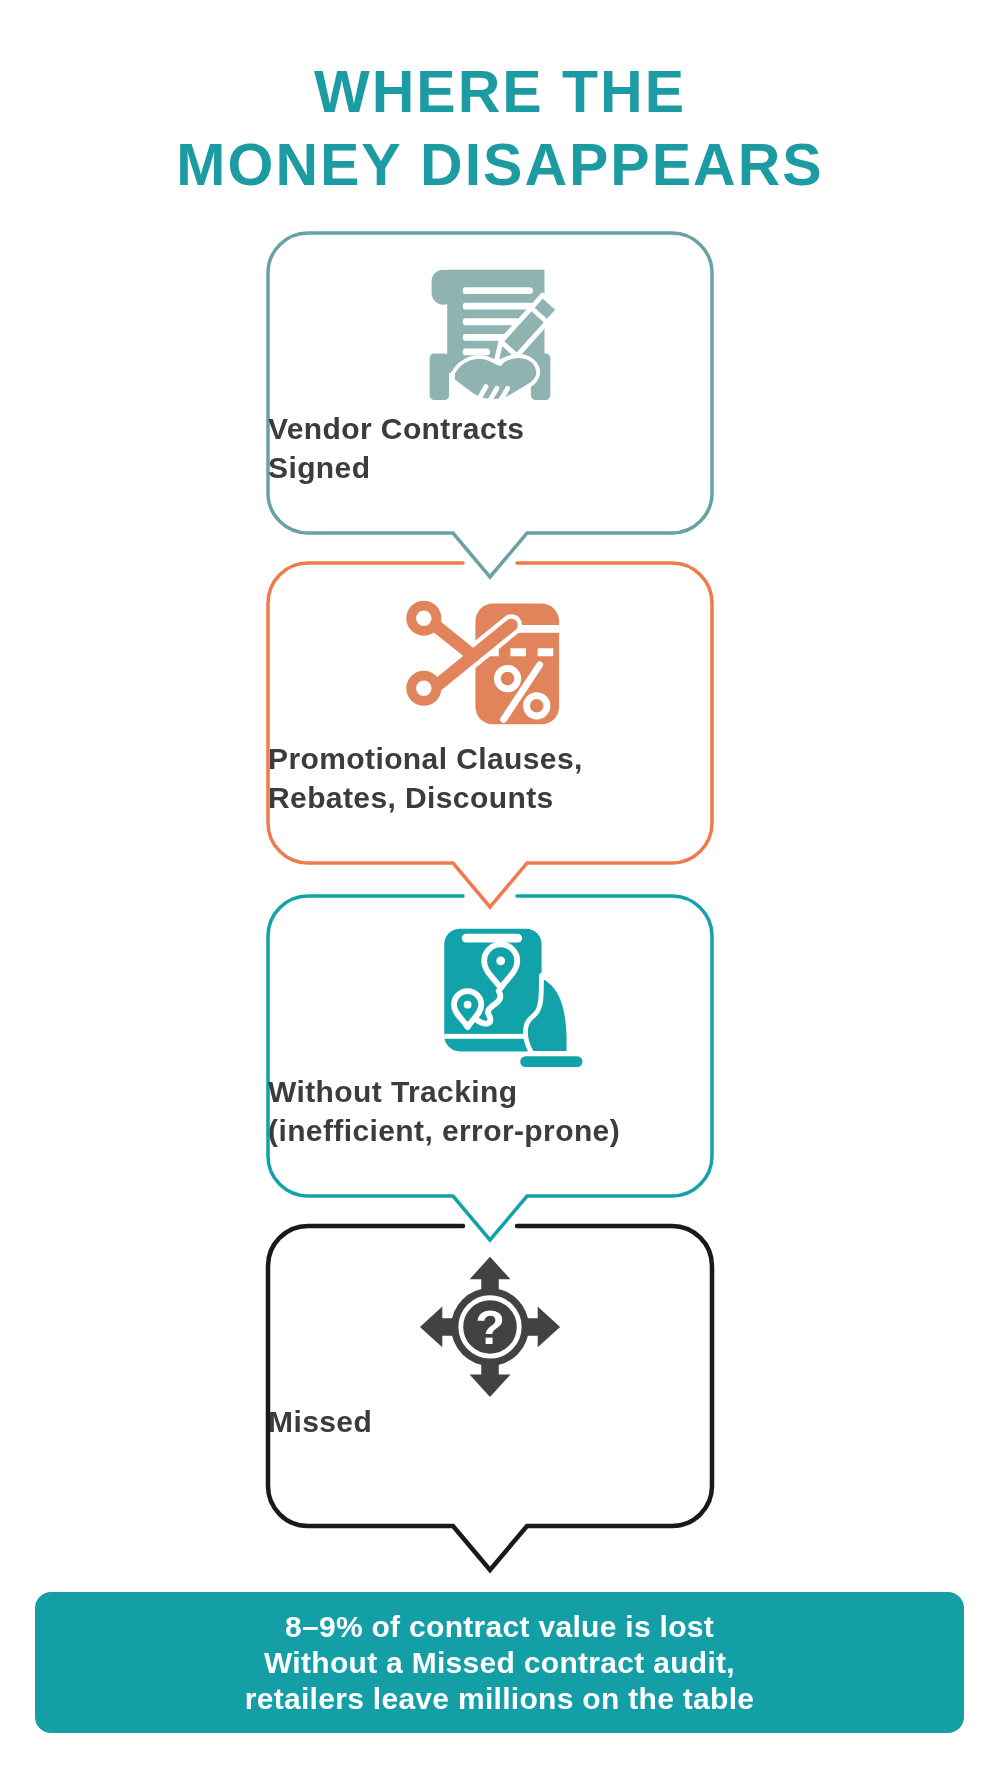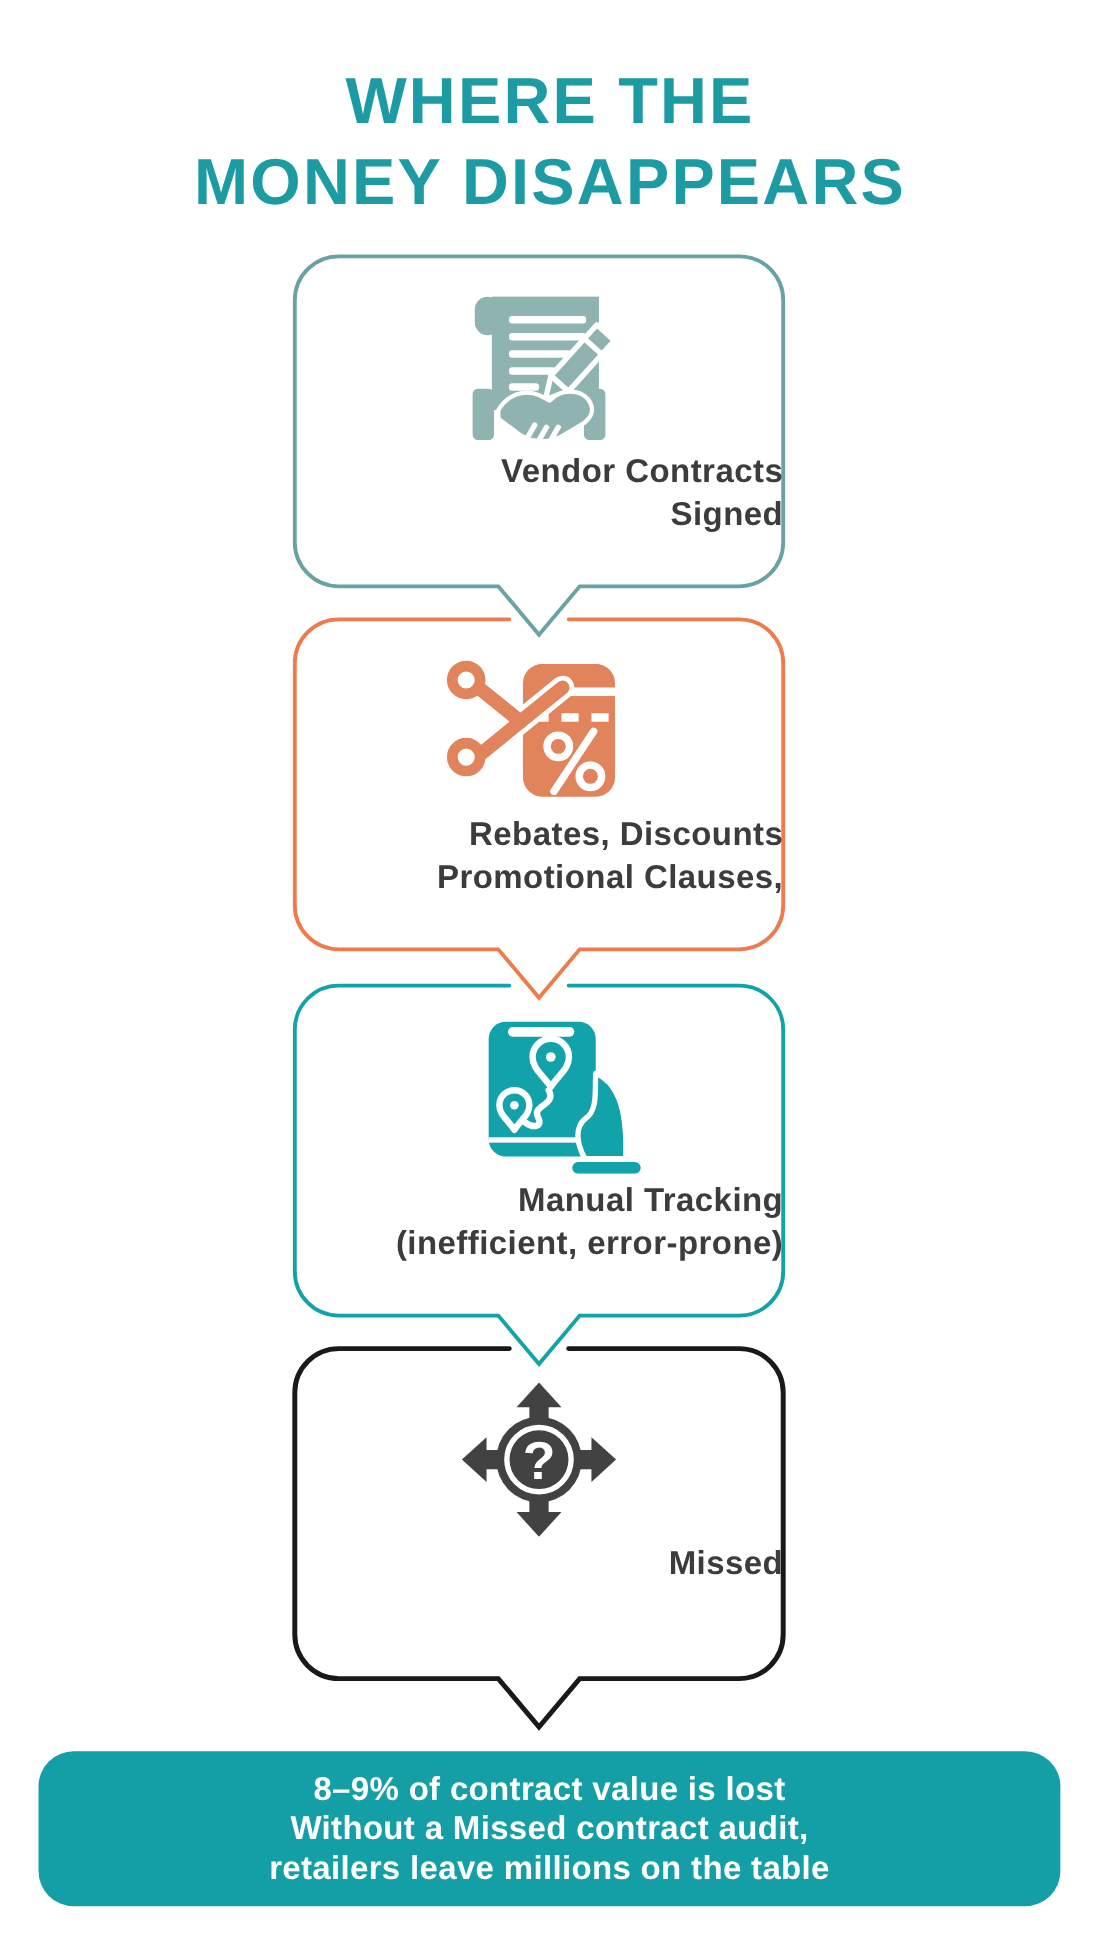--- a/index.html
+++ b/index.html
@@ -12,31 +12,31 @@
     color:#1d9ba2;font-weight:800;font-size:59px;line-height:73px;
     letter-spacing:2px;
   }
   .bubble{position:absolute;width:452px;height:352px;left:264px;}
   .bubble svg.outline{position:absolute;left:0;top:0;}
   .bubble .iconwrap{
     position:absolute;left:0;top:28px;width:452px;height:148px;
     display:flex;align-items:center;justify-content:center;
   }
   .bubble .label{
-    position:absolute;left:4px;top:180px;width:444px;text-align:right;
+    position:absolute;left:4px;top:180px;width:444px;text-align:left;
     color:#3b3c3e;font-size:30px;line-height:39px;font-weight:600;
     letter-spacing:0.4px;
   }
   #bubble-1{top:229px;}
   #bubble-2{top:559px;}
   #bubble-3{top:892px;}
   #bubble-4{top:1222px;}
   .banner{
     position:absolute;left:35px;top:1592px;width:929px;height:141px;
-    background:#149ea6;border-radius:32px;color:#ffffff;
+    background:#149ea6;border-radius:16px;color:#ffffff;
     display:flex;flex-direction:column;justify-content:center;
     text-align:center;font-weight:700;font-size:30px;line-height:36px;
     letter-spacing:0.3px;
   }
 </style>
 </head>
 <body>
 
 <div id="stage">
 
@@ -102,22 +102,22 @@
           <g stroke-linecap="round" fill="none" stroke-width="13" stroke="#e1835b">
             <line x1="37" y1="103" x2="117" y2="38"></line>
             <line x1="37" y1="37" x2="78" y2="70"></line>
           </g>
           <circle cx="27" cy="31" r="13" fill="#fff" stroke-width="10" stroke="#e1835b"></circle>
           <circle cx="27" cy="103" r="13" fill="#fff" stroke-width="10" stroke="#e1835b"></circle>
         </g>
       </svg>
     </div>
     <div class="label">
+      <div>Promotional Clauses,</div>
       <div>Rebates, Discounts</div>
-      <div>Promotional Clauses,</div>
     </div>
   </div>
 
   <div class="bubble" id="bubble-3">
     <svg class="outline" width="452" height="352" viewBox="0 0 452 352">
       <path d="M 253 4 H 408 A 40 40 0 0 1 448 44 V 264 A 40 40 0 0 1 408 304 H 263 L 226 348 L 189 304 H 44 A 40 40 0 0 1 4 264 V 44 A 40 40 0 0 1 44 4 H 199" fill="none" stroke-width="3.5" stroke-linecap="round" stroke-linejoin="miter" stroke="#12a2a9"></path>
     </svg>
     <div class="iconwrap">
       <svg width="190" height="146" viewBox="0 0 190 150">
         <g fill="#12a2a9">
@@ -128,21 +128,21 @@
           <circle cx="106" cy="41" r="4.5" fill="#fff"></circle>
           <path d="M72 72 a14 14 0 0 1 14 14 c0 9 -7.5 13 -14 23 c-6.5 -10 -14 -14 -14 -23 a14 14 0 0 1 14 -14 z" fill="none" stroke="#fff" stroke-width="6" stroke-linejoin="round"></path>
           <circle cx="72" cy="86" r="4" fill="#fff"></circle>
           <path d="M104 72 C112 86 88 86 94 97 C99 106 90 108 82 102" stroke="#fff" stroke-width="6" fill="none" stroke-linecap="round"></path>
           <path d="M148 56 C166 64 178 84 176 136 L138 136 C130 122 128 106 139 98 C150 90 147 72 148 56 Z" stroke="#fff" stroke-width="5" stroke-linejoin="round"></path>
           <rect x="126" y="139" width="64" height="11" rx="5.5"></rect>
         </g>
       </svg>
     </div>
     <div class="label">
-      <div>Manual Tracking</div>
+      <div>Without Tracking</div>
       <div>(inefficient, error-prone)</div>
     </div>
   </div>
 
   <div class="bubble" id="bubble-4">
     <svg class="outline" width="452" height="352" viewBox="0 0 452 352">
       <path d="M 253 4 H 408 A 40 40 0 0 1 448 44 V 264 A 40 40 0 0 1 408 304 H 263 L 226 348 L 189 304 H 44 A 40 40 0 0 1 4 264 V 44 A 40 40 0 0 1 44 4 H 199" fill="none" stroke-width="4.5" stroke-linecap="round" stroke-linejoin="miter" stroke="#191919"></path>
     </svg>
     <div class="iconwrap">
       <svg width="170" height="146" viewBox="0 0 170 150">

